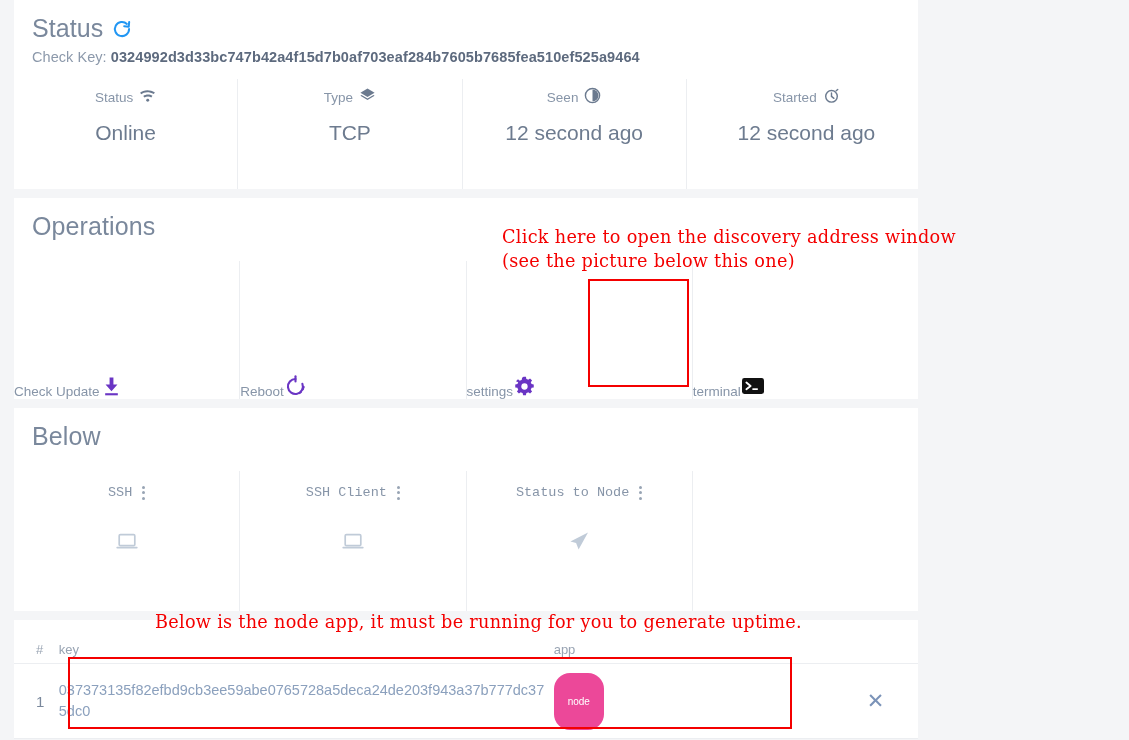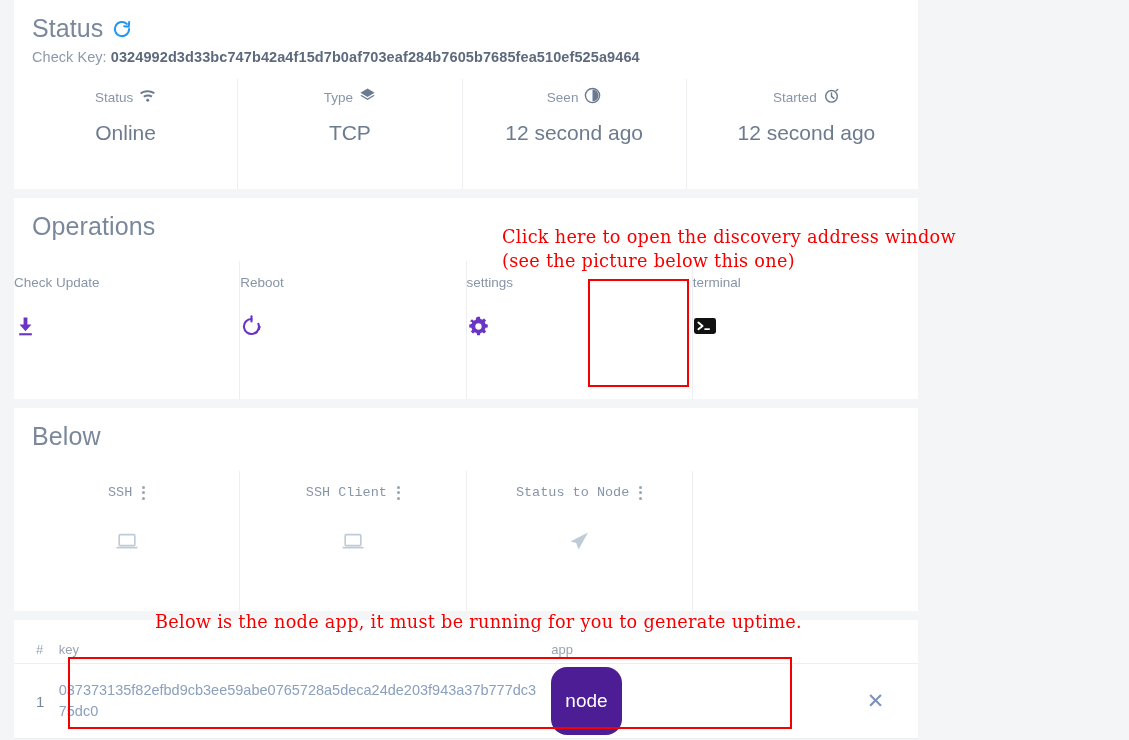--- a/index.html
+++ b/index.html
@@ -59,21 +59,21 @@
     align-items: center; gap: 6px; font-weight: 400;
   }
   .stat-value {
     font-size: 21px; color: #6d7b8f; margin-top: 14px; font-weight: 400;
   }
 
   
   .op-grid { display: flex; margin-top: 20px; height: 138px; }
   .op-cell {
     flex: 1; border-right: 1px solid #eceef1;
-    display: flex; flex-direction: column; align-items: flex-start;
+    display: flex; flex-direction: row; align-items: flex-end;
     padding-top: 14px; position: relative;
   }
   .op-cell:last-child { border-right: none; }
   .op-label { font-size: 13.5px; color: #8795a8; }
   .op-icon { margin-top: 23px; height: 26px; display: flex; align-items: center; justify-content: center; }
 
   .app-grid { display: flex; margin-top: 20px; height: 140px; font-family: Liberation Mono, monospace; }
   .app-cell {
     flex: 1; border-right: 1px solid #eceef1;
     display: flex; flex-direction: column; align-items: center; padding-top: 14px;
@@ -95,22 +95,22 @@
   }
   td { padding: 0; border-top: 1px solid #eceef1; border-bottom: 1px solid #eceef1; }
   .col-num { width: 48px; padding-left: 22px !important; }
   .col-key { width: 600px; }
   .col-app { width: 330px; }
   .col-x { width: 100px; text-align: center !important; }
 
   .row-num { font-size: 15px; color: #7a889c; padding: 20px 0 20px 22px; }
   .key-cell { font-size: 14.5px; color: #8ba0bd; line-height: 1.45; padding: 16px 8px 16px 0; word-break: break-all; }
   .badge {
-    display: inline-block; background: #4c1d95; color: #fff;
-    font-size: 19px; padding: 23px 14px; border-radius: 16px;
+    display: inline-block; background: #ec4899; color: #fff;
+    font-size: 10px; padding: 23px 14px; border-radius: 16px;
   }
   .x-btn {
     font-size: 21px; color: #7b93b8; cursor: pointer; line-height: 1;
     font-family: "Liberation Sans", sans-serif;
   }
 
   
   .annot {
     position: absolute;
     color: #f40000;

